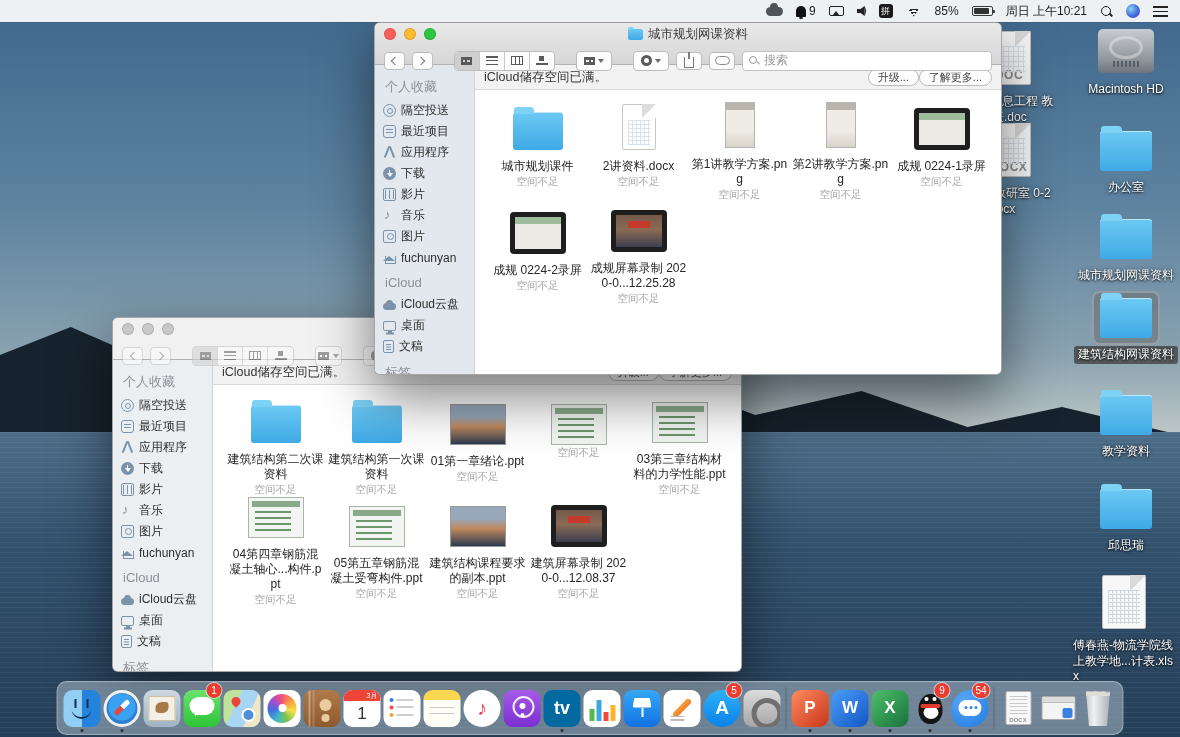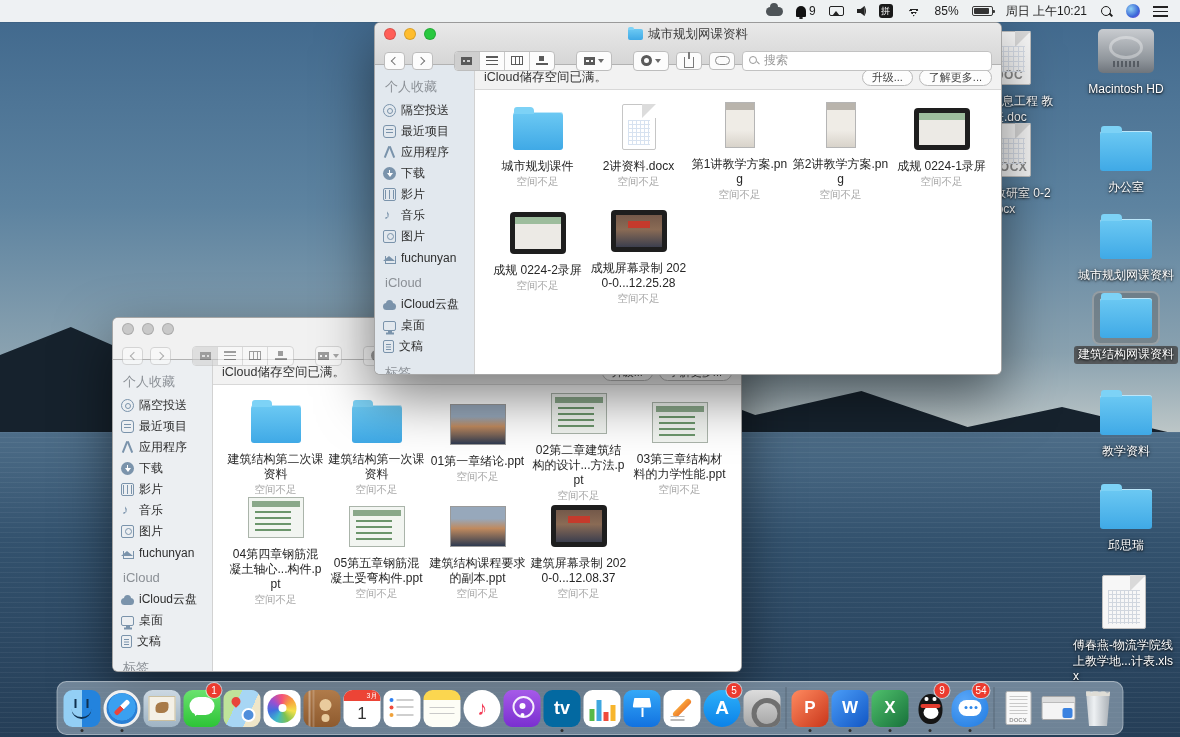--- a/index.html
+++ b/index.html
@@ -118,21 +118,21 @@
   .si-cloud { background:#7a93ab; height:7px; border-radius:4px; margin-top:4px; }
   .si-cloud::before { content:""; position:absolute; left:3px; top:-3.5px; width:7px; height:7px; background:#7a93ab; border-radius:50%; }
   .si-desk { border:1.5px solid #7a93ab; border-radius:2px; height:10px; }
   .si-desk::after { content:""; position:absolute; left:3.5px; bottom:-3px; width:4px; height:2px; background:#7a93ab; box-shadow:-2px 1.5px 0 #7a93ab,2px 1.5px 0 #7a93ab; }
   .si-doc { border:1.5px solid #7a93ab; border-radius:2px; width:11px; }
   .si-doc::before { content:""; position:absolute; left:2px; right:2px; top:2.5px; height:1.2px; background:#7a93ab; box-shadow:0 2.5px 0 #7a93ab,0 5px 0 #7a93ab; }
 
   .mainc { flex:1; display:flex; flex-direction:column; min-width:0; }
   .banner { height:25px; flex:none; background:#f2f2f2; border-bottom:1px solid #d8d8d8;
     display:flex; align-items:center; padding:0 9px; font-size:12.5px; color:#333; }
-  .bbtns { margin-left:auto; display:flex; gap:6px; }
+  .bbtns { margin-left:auto; display:flex; }
   .bbtn { height:17px; padding:0 9px; background:#fdfdfd; border:1px solid #b9b9b9; border-radius:9px;
     font-size:11px; color:#444; display:flex; align-items:center; }
   .files { flex:1; background:#fff; padding:8px 0 0 12px; display:flex; flex-wrap:wrap; align-content:flex-start; overflow:hidden; }
   .fitem { width:101px; height:104px; display:flex; flex-direction:column; align-items:center; }
   .thumbbox { height:52px; width:100%; display:flex; align-items:flex-end; justify-content:center; }
   .flabel { margin-top:9px; font-size:12px; line-height:1.25; text-align:center; max-width:96px; color:#262626; word-break:break-all; }
   .fsub { font-size:10.5px; color:#a5a5a5; margin-top:1px; }
 
   
   .thumb { position:relative; }
@@ -490,21 +490,20 @@
             <div class="thumbbox">
               <div class="thumb t-ppt-photo"></div>
             </div>
             <div class="flabel">01第一章绪论.ppt</div>
             <div class="fsub">空间不足</div>
           </div>
           <div class="fitem">
             <div class="thumbbox">
               <div class="thumb t-ppt-slide"></div>
             </div>
-            <div class="flabel">02第二章建筑结构的设计...方法.ppt</div>
             <div class="fsub">空间不足</div>
           </div>
           <div class="fitem">
             <div class="thumbbox">
               <div class="thumb t-ppt-slide"></div>
             </div>
             <div class="flabel">03第三章结构材料的力学性能.ppt</div>
             <div class="fsub">空间不足</div>
           </div>
           <div class="fitem">

